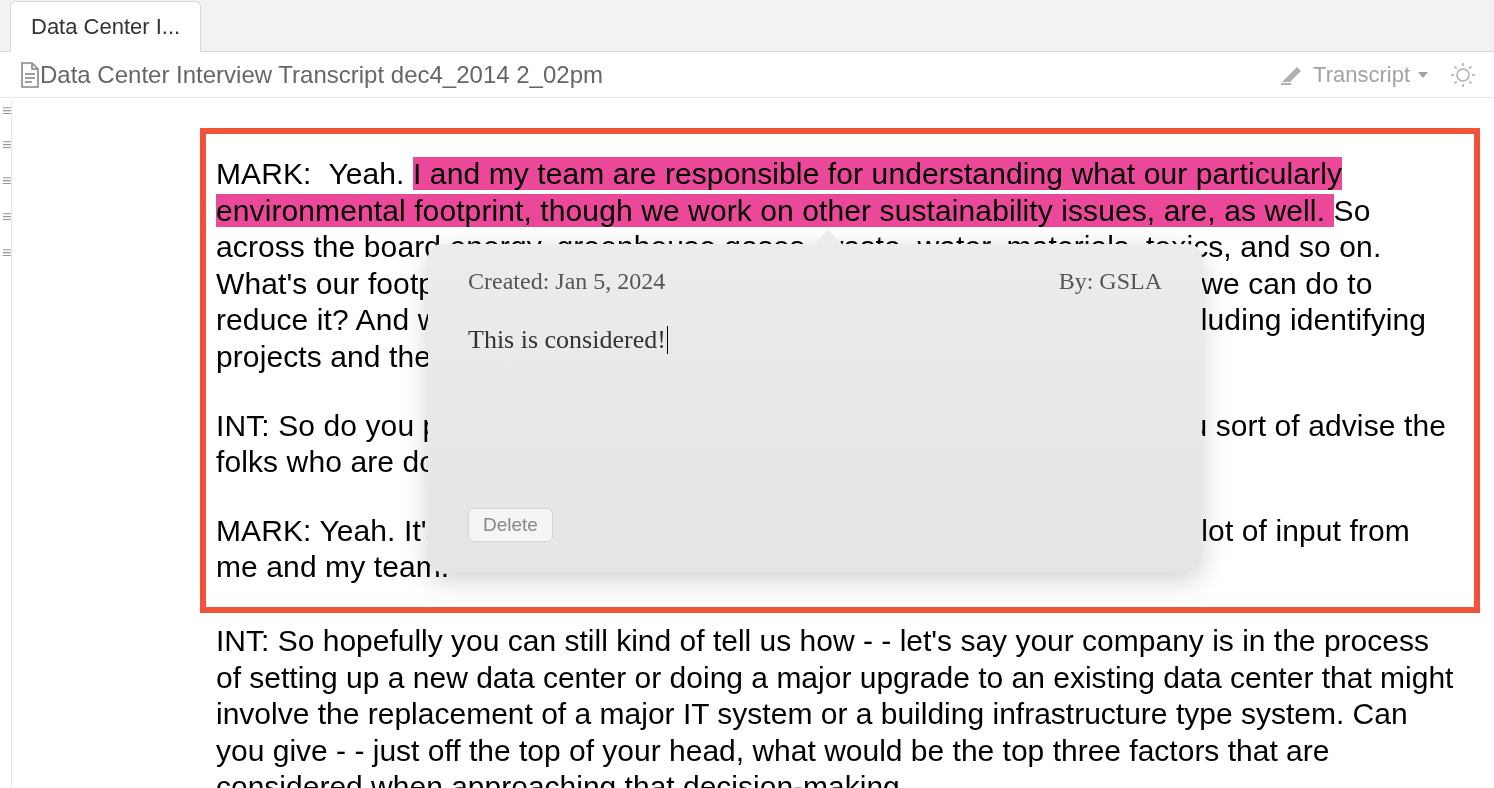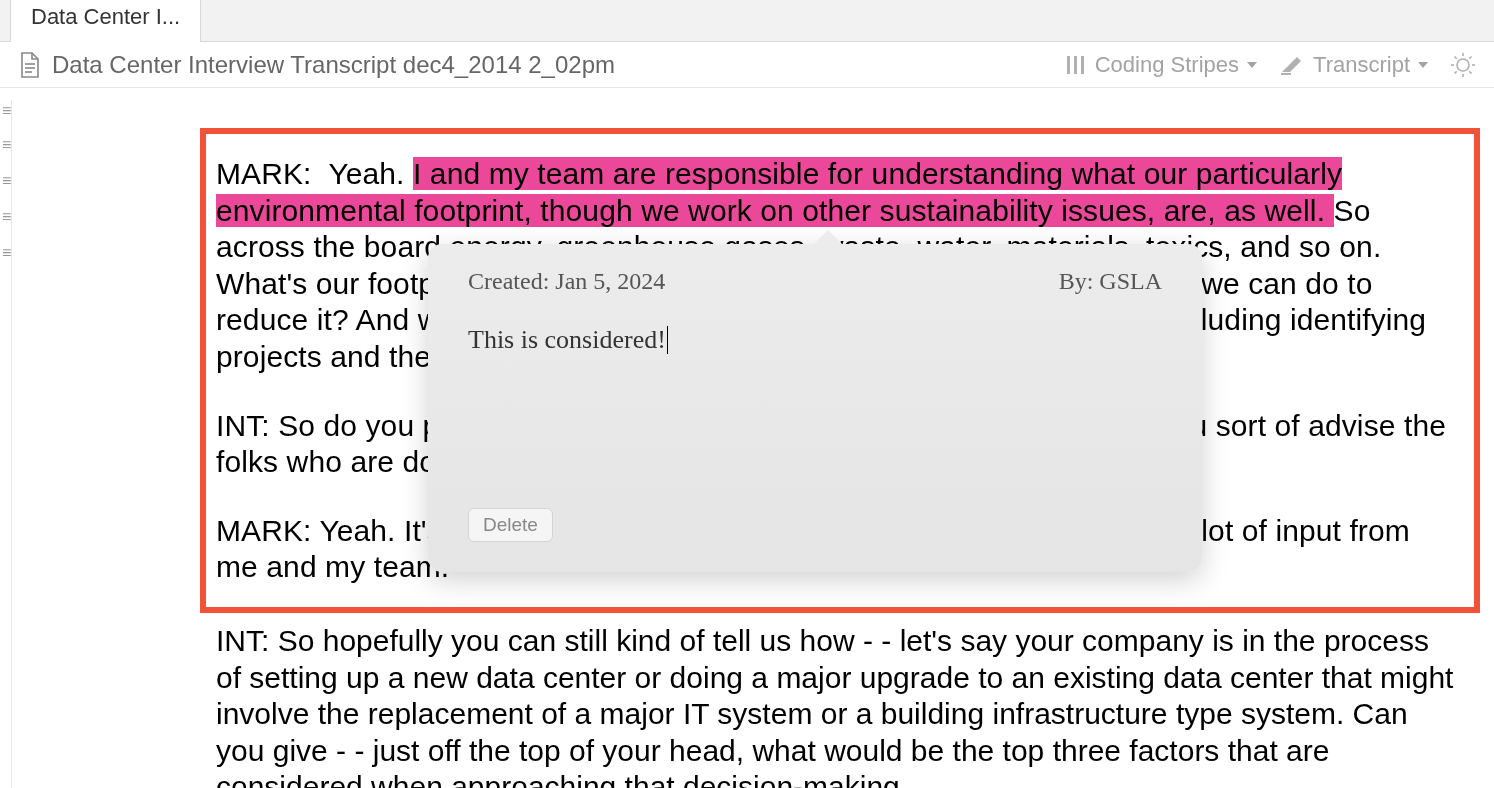--- a/index.html
+++ b/index.html
@@ -7,21 +7,21 @@
       font-family: -apple-system, BlinkMacSystemFont, "Segoe UI", Helvetica, Arial, sans-serif;
       background: #fff;
       width: 1494px;
       height: 788px;
       overflow: hidden;
       position: relative;
     }
     .tab-bar {
       background: #f2f2f2;
       border-bottom: 1px solid #d8d8d8;
-      height: 42px;
+      height: 52px;
       display: flex;
       align-items: flex-end;
     }
     .tab {
       background: #fff;
       border: 1px solid #d8d8d8;
       border-bottom: none;
       border-radius: 6px 6px 0 0;
       padding: 12px 20px;
       margin-left: 10px;
@@ -29,21 +29,21 @@
       color: #333;
       position: relative;
       top: 1px;
     }
     .toolbar {
       height: 46px;
       border-bottom: 1px solid #e6e6e6;
       display: flex;
       align-items: center;
       padding: 0 18px;
-      gap: 12px;
+      gap: 0;
     }
     .doc-icon {
       width: 22px;
       height: 26px;
       flex-shrink: 0;
     }
     .doc-title {
       font-size: 24px;
       color: #666;
       flex: 1;
@@ -204,31 +204,20 @@
       <path d="M4 1 H14 L20 7 V25 H4 Z"></path>
       <path d="M14 1 V7 H20"></path>
       <line x1="7" y1="12" x2="17" y2="12"></line>
       <line x1="7" y1="16" x2="17" y2="16"></line>
       <line x1="7" y1="20" x2="14" y2="20"></line>
     </svg>
   </span>
   <div class="doc-title">Data Center Interview Transcript dec4_2014 2_02pm</div>
   <div class="toolbar-right">
     <div class="toolbar-action">
-      <span class="stripes-icon">
-        <svg viewBox="0 0 22 22">
-          <rect x="2" y="2" width="3" height="18" fill="#b0b0b0"></rect>
-          <rect x="9" y="2" width="3" height="18" fill="#b0b0b0"></rect>
-          <rect x="16" y="2" width="3" height="18" fill="#b0b0b0"></rect>
-        </svg>
-      </span>
-      <span>Coding Stripes</span>
-      <span class="dropdown-caret"></span>
-    </div>
-    <div class="toolbar-action">
       <span class="highlighter-icon">
         <svg viewBox="0 0 26 22">
           <path d="M3 18 L7 14 L18 3 L22 7 L11 18 L7 18 Z" fill="#b0b0b0"></path>
           <rect x="2" y="19" width="10" height="2" fill="#b0b0b0"></rect>
         </svg>
       </span>
       <span>Transcript</span>
       <span class="dropdown-caret"></span>
     </div>
     <span class="bulb-icon">

